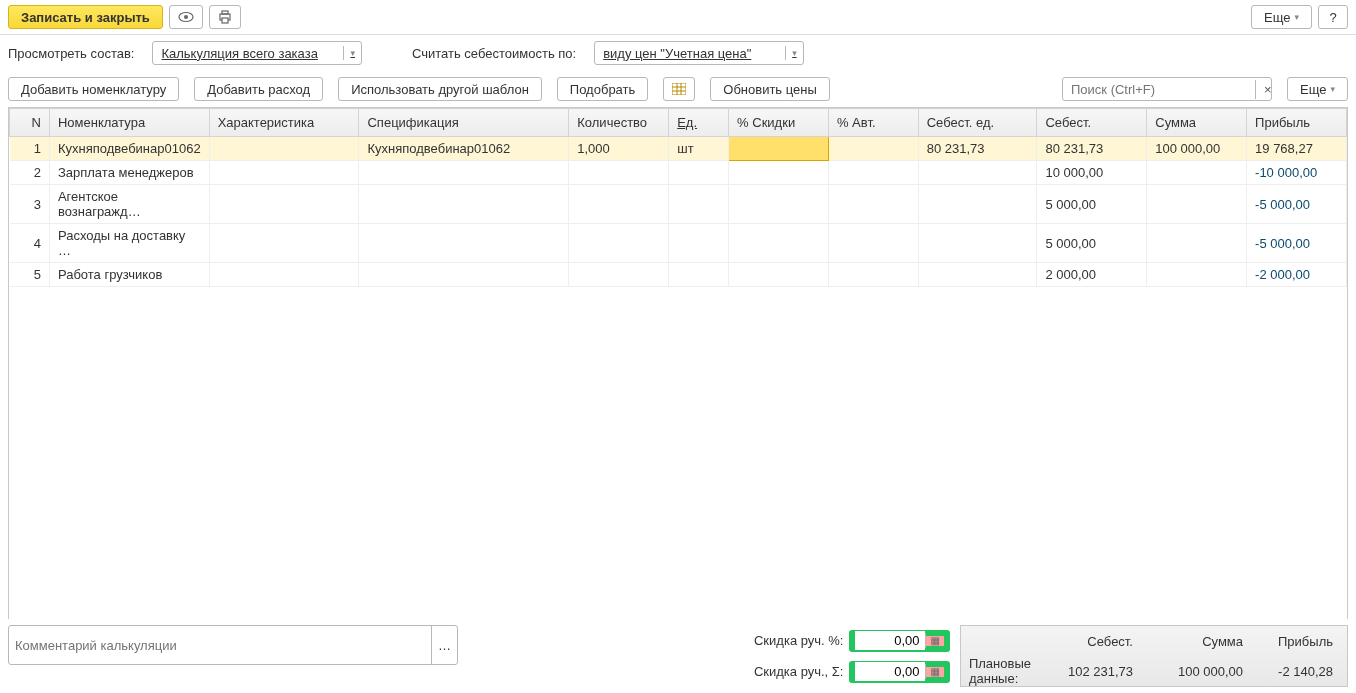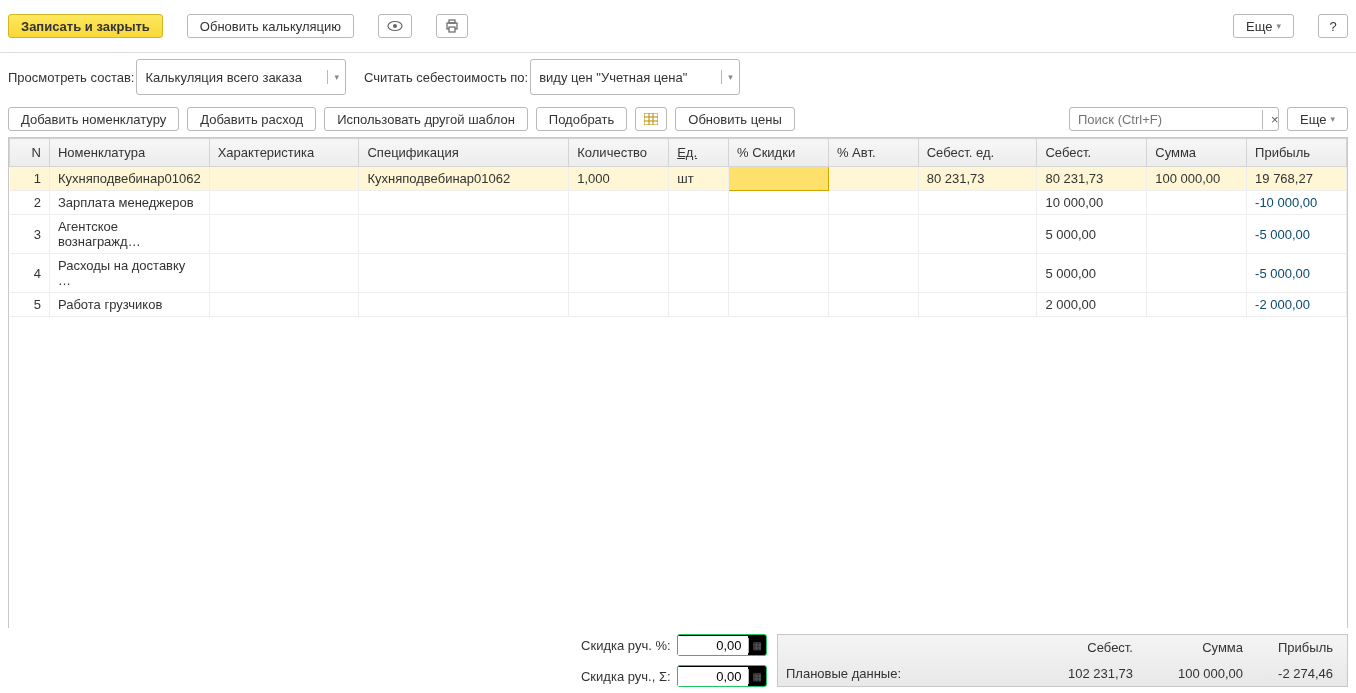--- a/index.html
+++ b/index.html
@@ -8,22 +8,22 @@
       font-size: 13px;
       background: #fff;
       color: #333;
       width: 1356px;
       height: 693px;
       overflow: hidden;
     }
     .toolbar {
       display: flex;
       align-items: center;
-      padding: 14px 8px;
-      gap: 24px;
+      padding: 5px 8px;
+      gap: 6px;
       border-bottom: 1px solid #ddd;
       justify-content: center;
     }
     .btn {
       background: #fff;
       border: 1px solid #b8b8b8;
       border-radius: 3px;
       padding: 4px 12px;
       font-size: 13px;
       cursor: pointer;
@@ -46,48 +46,49 @@
       content: "▾";
       margin-left: 4px;
       font-size: 9px;
       color: #888;
     }
     .spacer { flex: 1; }
     .filter-row {
       display: flex;
       align-items: center;
       padding: 6px 8px;
-      gap: 2px;
+      gap: 18px;
     }
     .filter-label {
       color: #333;
     }
     .select-box {
       display: inline-flex;
       align-items: center;
       border: 1px solid #b8b8b8;
       border-radius: 3px;
-      height: 36px;
-      background: #fff;
+      height: 24px;
+      background: #fff;
+      text-decoration: underline;
     }
     .select-box-text {
       padding: 2px 8px;
       min-width: 190px;
     }
     .select-box-arrow {
       border-left: 1px solid #b8b8b8;
       padding: 2px 6px;
       font-size: 9px;
       color: #888;
     }
     .action-row {
       display: flex;
       align-items: center;
       padding: 6px 8px;
-      gap: 8px;
+      gap: 15px;
     }
     .search-box {
       display: inline-flex;
       align-items: center;
       border: 1px solid #b8b8b8;
       border-radius: 3px;
       height: 24px;
       background: #fff;
       width: 210px;
     }
@@ -196,24 +197,24 @@
       justify-content: center;
     }
     .discount-line {
       display: flex;
       align-items: center;
       gap: 6px;
       justify-content: flex-end;
     }
     .num-input {
       display: inline-flex;
-      border: 1px solid #22c55e;
+      border: 6px solid #22c55e;
       border-radius: 3px;
       height: 22px;
-      background: #000000;
+      background: #fca5a5;
       align-items: center;
     }
     .num-input input {
       border: none;
       outline: none;
       padding: 2px 6px;
       width: 70px;
       text-align: right;
       font-size: 13px;
     }
@@ -236,21 +237,20 @@
     }
     .totals-label { text-align: left; padding-left: 8px; }
     .totals-val { text-align: right; padding-right: 8px; }
     svg { display: block; }
   </style>
 </head>
 <body>
 
 <div class="toolbar">
   <button class="btn btn-primary">Записать и закрыть</button>
-  <button class="btn">Обновить калькуляцию</button>
   <button class="btn btn-icon">
     <svg width="16" height="12" viewBox="0 0 16 12">
         <ellipse cx="8" cy="6" rx="7" ry="4.5" fill="none" stroke="#666" stroke-width="1.2"></ellipse>
         <circle cx="8" cy="6" r="2" fill="#666"></circle>
       </svg>
   </button>
   <button class="btn btn-icon">
     <svg width="14" height="14" viewBox="0 0 14 14">
         <rect x="2" y="4" width="10" height="6" fill="none" stroke="#666" stroke-width="1.2"></rect>
         <rect x="4" y="1" width="6" height="3" fill="none" stroke="#666" stroke-width="1.2"></rect>
@@ -386,20 +386,24 @@
           <td class="r"></td>
           <td class="r">2 000,00</td>
           <td class="r"></td>
           <td class="r neg">-2 000,00</td>
         </tr>
       </tbody>
   </table>
 </div>
 
 <div class="footer">
+  <div class="comment-box">
+    <input class="comment-input" placeholder="Комментарий калькуляции" style="">
+    <span class="comment-btn">…</span>
+  </div>
   <div style="flex:1"></div>
   <div class="discount-fields">
     <div class="discount-line">
       <span>Скидка руч. %:</span>
       <div class="num-input">
         <input value="0,00" style="">
         <span class="num-input-btn">▦</span>
       </div>
     </div>
     <div class="discount-line">
@@ -411,15 +415,15 @@
     </div>
   </div>
   <div class="totals">
     <span></span>
     <span class="totals-val">Себест.</span>
     <span class="totals-val">Сумма</span>
     <span class="totals-val">Прибыль</span>
     <span class="totals-label">Плановые данные:</span>
     <span class="totals-val">102 231,73</span>
     <span class="totals-val">100 000,00</span>
-    <span class="totals-val">-2 274,46</span>
+    <span class="totals-val">-2 140,28</span>
   </div>
 </div>
 
 </body></html>

